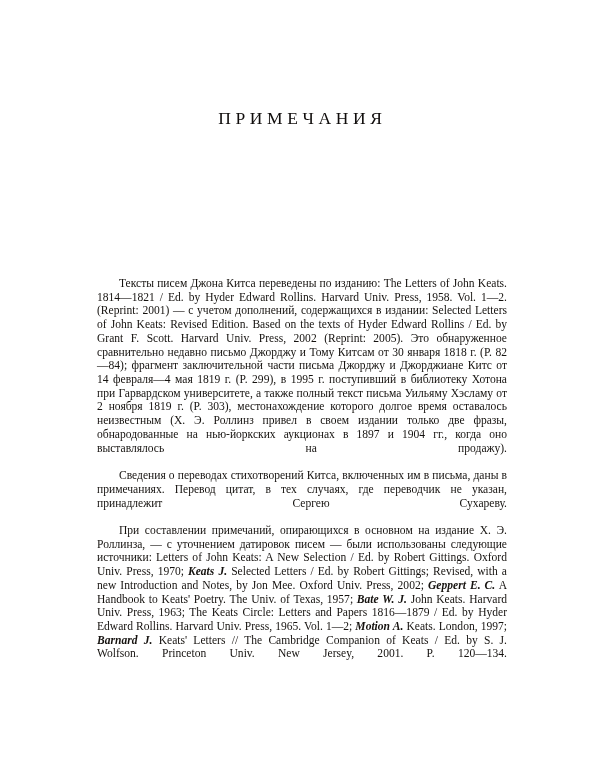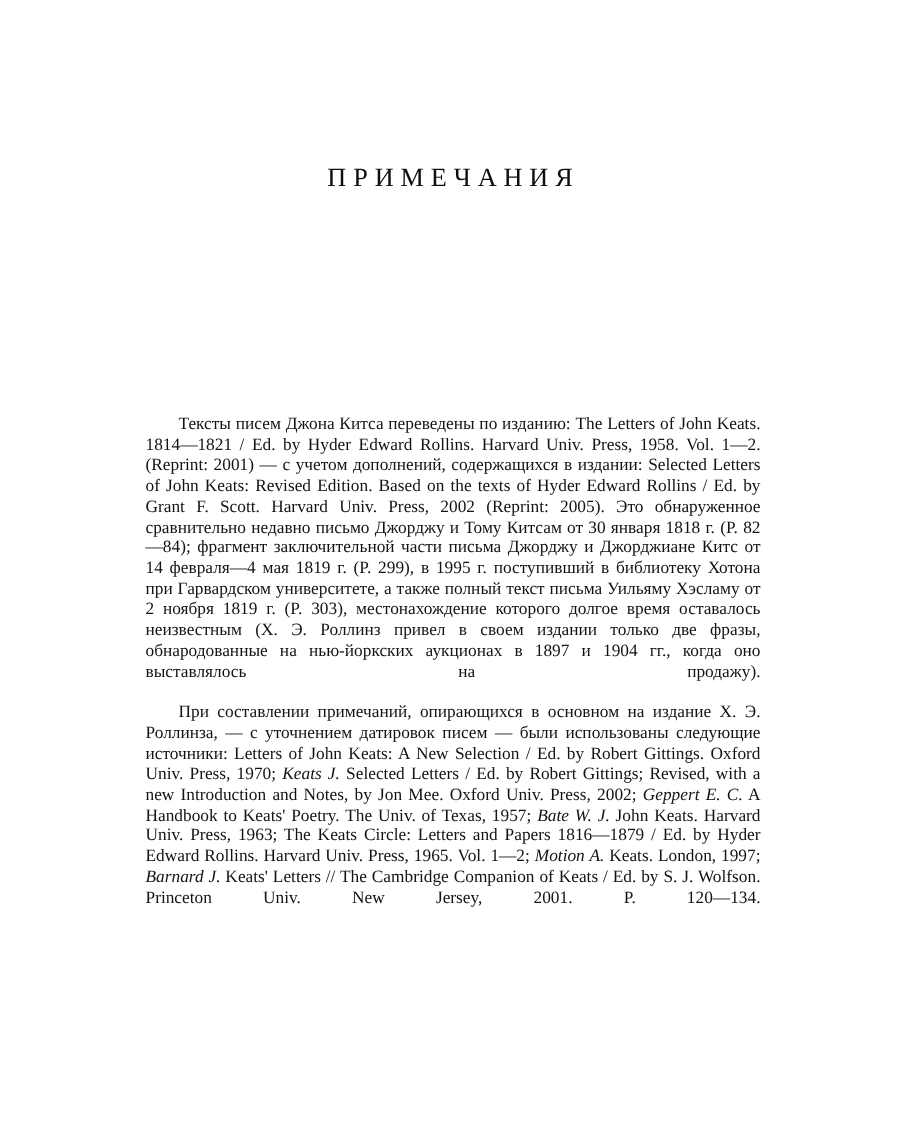--- a/index.html
+++ b/index.html
@@ -49,33 +49,35 @@
     text-indent: 22px;
     color: #15120f;
     hyphens: manual;
     word-spacing: 0.02em;
   }
   p.para + p.para {
     margin-top: 0px;
   }
   .it {
     font-style: italic;
+    font-weight: bold;
   }
   
   p.para:after {
     content: "";
     display: inline-block;
     width: 100%;
   }
 </style>
 </head>
 <body>
 
 <div class="page">
 
   <h1 class="page-title">ПРИМЕЧАНИЯ</h1>
 
   <div class="text-block">
     <p class="para"><span>Тексты писем Джона Китса переведены по изданию: The Letters of John Keats. 1814—1821 / Ed. by Hyder Edward Rollins. Harvard Univ. Press, 1958. Vol. 1—2. (Reprint: 2001) — с учетом дополнений, содержащихся в издании: Selected Letters of John Keats: Revised Edition. Based on the texts of Hyder Edward Rollins / Ed. by Grant F. Scott. Harvard Univ. Press, 2002 (Reprint: 2005). Это обнаруженное сравнительно недавно письмо Джорджу и Тому Китсам от 30 января 1818 г. (P. 82—84); фрагмент заключительной части письма Джорджу и Джорджиане Китс от 14 февраля—4 мая 1819 г. (P. 299), в 1995 г. поступивший в библиотеку Хотона при Гарвардском университете, а также полный текст письма Уильяму Хэсламу от 2 ноября 1819 г. (P. 303), местонахождение которого долгое время оставалось неизвестным (Х. Э. Роллинз привел в своем издании только две фразы, обнародованные на нью-йоркских аукционах в 1897 и 1904 гг., когда оно выставлялось на продажу).</span></p>
+    <p class="para"><span>Сведения о переводах стихотворений Китса, включенных им в письма, даны в примечаниях. Перевод цитат, в тех случаях, где переводчик не указан, принадлежит Сергею Сухареву.</span></p>
     <p class="para"><span>При составлении примечаний, опирающихся в основном на издание Х. Э. Роллинза, — с уточнением датировок писем — были использованы следующие источники: Letters of John Keats: A New Selection / Ed. by Robert Gittings. Oxford Univ. Press, 1970; </span><span class="it">Keats J.</span><span> Selected Letters / Ed. by Robert Gittings; Revised, with a new Introduction and Notes, by Jon Mee. Oxford Univ. Press, 2002; </span><span class="it">Geppert E. C.</span><span> A Handbook to Keats' Poetry. The Univ. of Texas, 1957; </span><span class="it">Bate W. J.</span><span> John Keats. Harvard Univ. Press, 1963; The Keats Circle: Letters and Papers 1816—1879 / Ed. by Hyder Edward Rollins. Harvard Univ. Press, 1965. Vol. 1—2; </span><span class="it">Motion A.</span><span> Keats. London, 1997; </span><span class="it">Barnard J.</span><span> Keats' Letters // The Cambridge Companion of Keats / Ed. by S. J. Wolfson. Princeton Univ. New Jersey, 2001. P. 120—134.</span></p>
   </div>
 
 </div>
 
 </body></html>

